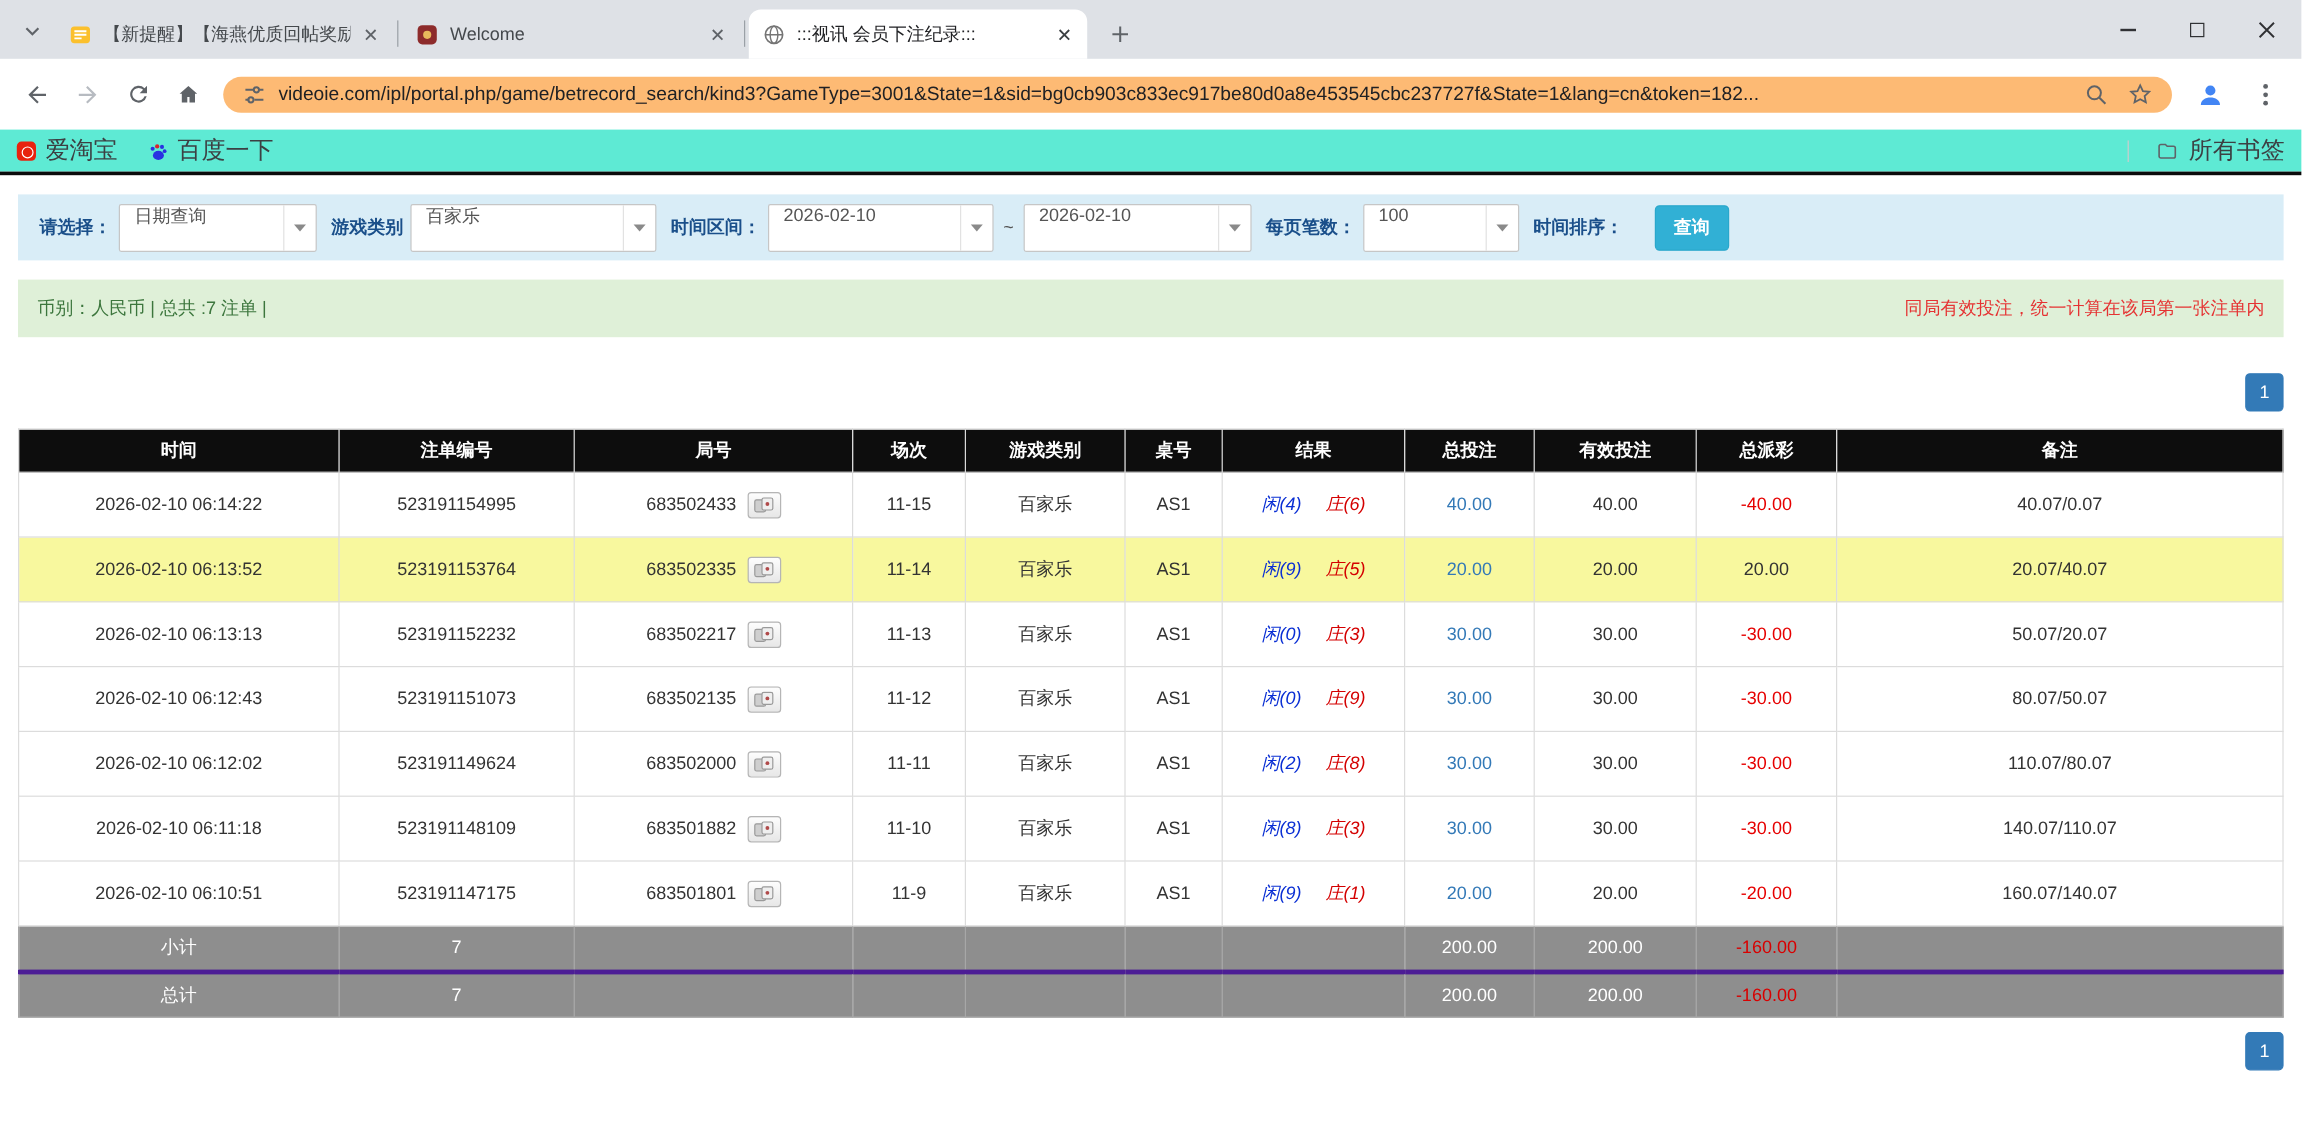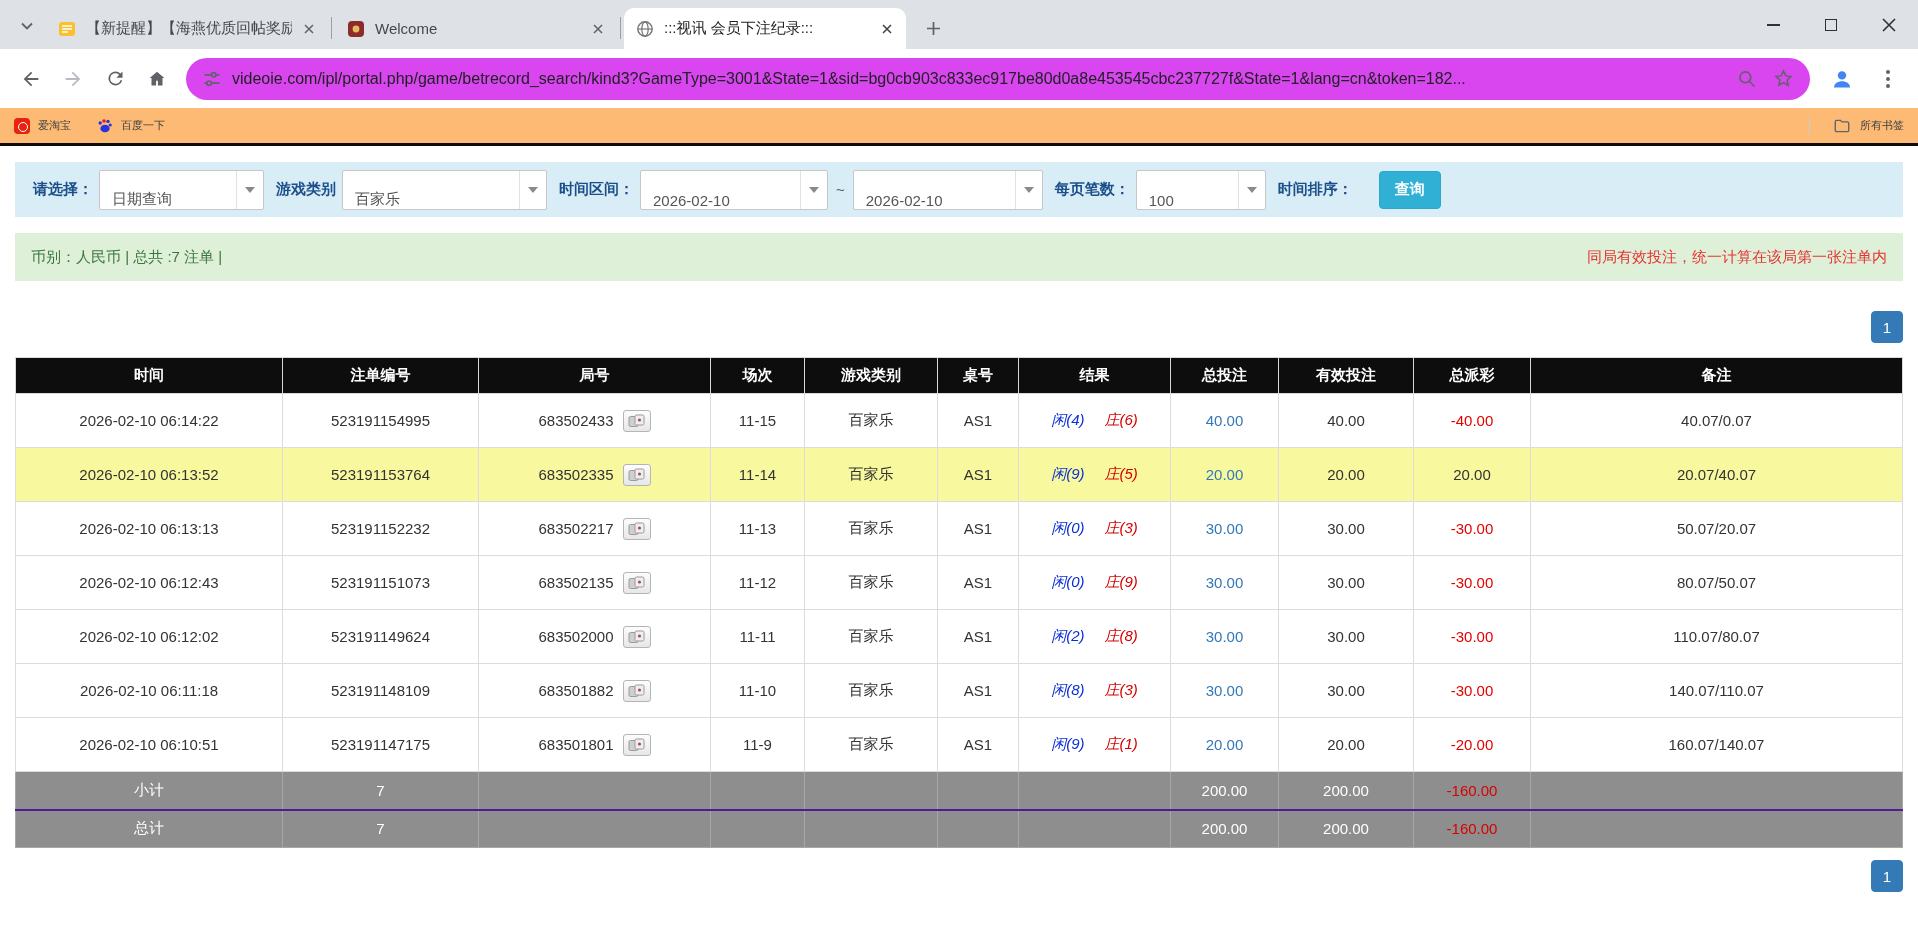--- a/index.html
+++ b/index.html
@@ -17,45 +17,45 @@
   .tclose { width:18px; height:18px; margin-left:8px; flex:none; display:flex; align-items:center; justify-content:center; border-radius:50%; }
   .tab-sep { width:1px; height:22px; background:#9aa0a6; margin:0 3px 10px 3px; }
   .newtab { width:30px; height:30px; margin:0 0 6px 12px; display:flex; align-items:center; justify-content:center; border-radius:50%; }
   .win-controls { position:absolute; right:0; top:0; height:100%; display:flex; }
   .win-btn { width:58px; height:100%; display:flex; align-items:center; justify-content:center; }
   .min-glyph { width:13px; height:2px; background:#303134; display:block; }
   .max-glyph { width:12px; height:12px; border:1.5px solid #303134; display:block; }
 
   .toolbar { height:59px; background:#fff; display:flex; align-items:center; padding:0 10px; }
   .nav-icon { width:42px; height:42px; border-radius:50%; display:flex; align-items:center; justify-content:center; flex:none; }
-  .omnibox { flex:1; height:42px; background:#d946ef; border-radius:21px; display:flex; align-items:center; padding:0 16px; margin:0 8px; min-width:0; }
+  .omnibox { flex:1; height:30px; background:#fdba74; border-radius:21px; display:flex; align-items:center; padding:0 16px; margin:0 8px; min-width:0; }
   .omni-url { flex:1; font-size:16px; color:#202124; white-space:nowrap; overflow:hidden; margin-left:10px; }
   .omni-right { display:flex; align-items:center; gap:16px; margin-left:12px; flex:none; }
   .tool-right { display:flex; align-items:center; gap:6px; flex:none; margin-left:4px; }
   .avatar-btn, .menu-btn { width:40px; height:40px; border-radius:50%; display:flex; align-items:center; justify-content:center; }
   .menu-dots { display:flex; flex-direction:column; gap:3px; }
   .menu-dots i { width:4px; height:4px; border-radius:50%; background:#5f6368; display:block; }
 
-  .bookmarks { height:35px; background:#fdba74; display:flex; align-items:center; padding:0 14px; font-size:11px; color:#3c4043; }
+  .bookmarks { height:35px; background:#5eead4; display:flex; align-items:center; padding:0 14px; font-size:20px; color:#3c4043; }
   .bm-item { display:flex; align-items:center; gap:8px; margin-right:26px; }
   .bm-right { margin-left:auto; display:flex; align-items:center; gap:9px; }
   .bm-sep { width:1px; height:18px; background:#ccc; margin-right:14px; }
   .bm-ico { width:16px; height:16px; flex:none; }
   .ico-taobao { background:#e8220e; border-radius:4px; position:relative; }
   .ico-taobao::after { content:""; position:absolute; left:4px; top:4px; width:8px; height:8px; border:1.6px solid #fff; border-radius:50%; }
   .page-divider { height:3px; background:#0b0b0b; }
 
   
   .page { padding:0 15px; }
   .page-title { margin-top:24px; font-size:22px; font-weight:400; color:#404040; }
 
   .filterbar { margin-top:16px; background:#d9edf7; height:55px; display:flex; align-items:center; padding:0 18px; }
   .fgroup { display:flex; align-items:center; margin-right:12px; }
   .flabel { color:#1a4f8a; font-weight:bold; font-size:15px; margin-right:6px; white-space:nowrap; }
-  .fselect { background:#fff; border:1px solid #c6c6c6; height:40px; display:flex; align-items:flex-end; border-radius:2px;gap:21px; }
+  .fselect { background:#fff; border:1px solid #c6c6c6; height:40px; display:flex; align-items:flex-start; border-radius:2px;gap:21px; }
   .fselect .val { padding:0 12px; font-size:15px; color:#555; flex:1; white-space:nowrap; overflow:hidden; }
   .arrowbox { width:27px; height:100%; display:flex; align-items:center; justify-content:center; border-left:1px solid #e2e2e2; flex:none; }
   .arrowbox::after { content:""; border-left:5px solid transparent; border-right:5px solid transparent; border-top:6px solid #8a8a8a; }
   .w165{width:165px}.w205{width:205px}.w188{width:188px}.w190{width:190px}.w130{width:130px}.w195{width:195px}
   .range-sep { color:#555; font-size:15px; margin:0 8px; }
   .search-btn { background:#31b0d5; color:#fff; border:1px solid #2aa7cb; border-radius:4px; height:38px; padding:0 15px; font-size:15px; font-weight:bold; margin-left:8px; cursor:pointer; font-family:inherit; }
 
   .infobar { margin-top:16px; background:#dff0d8; height:48px; display:flex; align-items:center; justify-content:space-between; padding:0 16px; font-size:15px;gap:28px; }
   .info-left { color:#3c763d; }
   .info-right { color:#e53333; }
@@ -70,21 +70,21 @@
   .bet-table td { height:54px; text-align:center; border:1px solid #dcdcdc; background:#fff; color:#333; }
   tr.highlight td { background:#f8f89e; }
   .round-inner { display:inline-flex; align-items:center; gap:9px; }
   .replay-btn { width:28px; height:22px; border:1px solid #b5b5b5; border-radius:3px; background:linear-gradient(#fdfdfd,#e7e7e7); display:inline-flex; align-items:center; justify-content:center; cursor:pointer; }
   .res-player { color:#0a2fd4; }
   .res-banker { color:#d40000; }
   .result-inner { display:inline-flex; gap:20px;font-style:italic; }
   td.blue { color:#3379b7; cursor:pointer; }
   td.neg { color:#e60000; }
   .bet-table tfoot td { background:#8e8e8e; color:#fff; height:38px; border:1px solid #a7a7a7; }
-  .bet-table tfoot tr.subtotal td { border-bottom:2px solid #4c1d95; }
+  .bet-table tfoot tr.subtotal td { border-bottom:4px solid #4c1d95; }
   .bet-table tfoot td.neg-foot { color:#d90000; }
 </style>
 </head>
 <body>
 
 <div class="tabbar">
   <div class="tab-search">
     <svg width="14" height="14" viewBox="0 0 14 14">
         <path d="M2 4.5 L7 9.5 L12 4.5" fill="none" stroke="#5f6368" stroke-width="1.8"></path>
       </svg>

